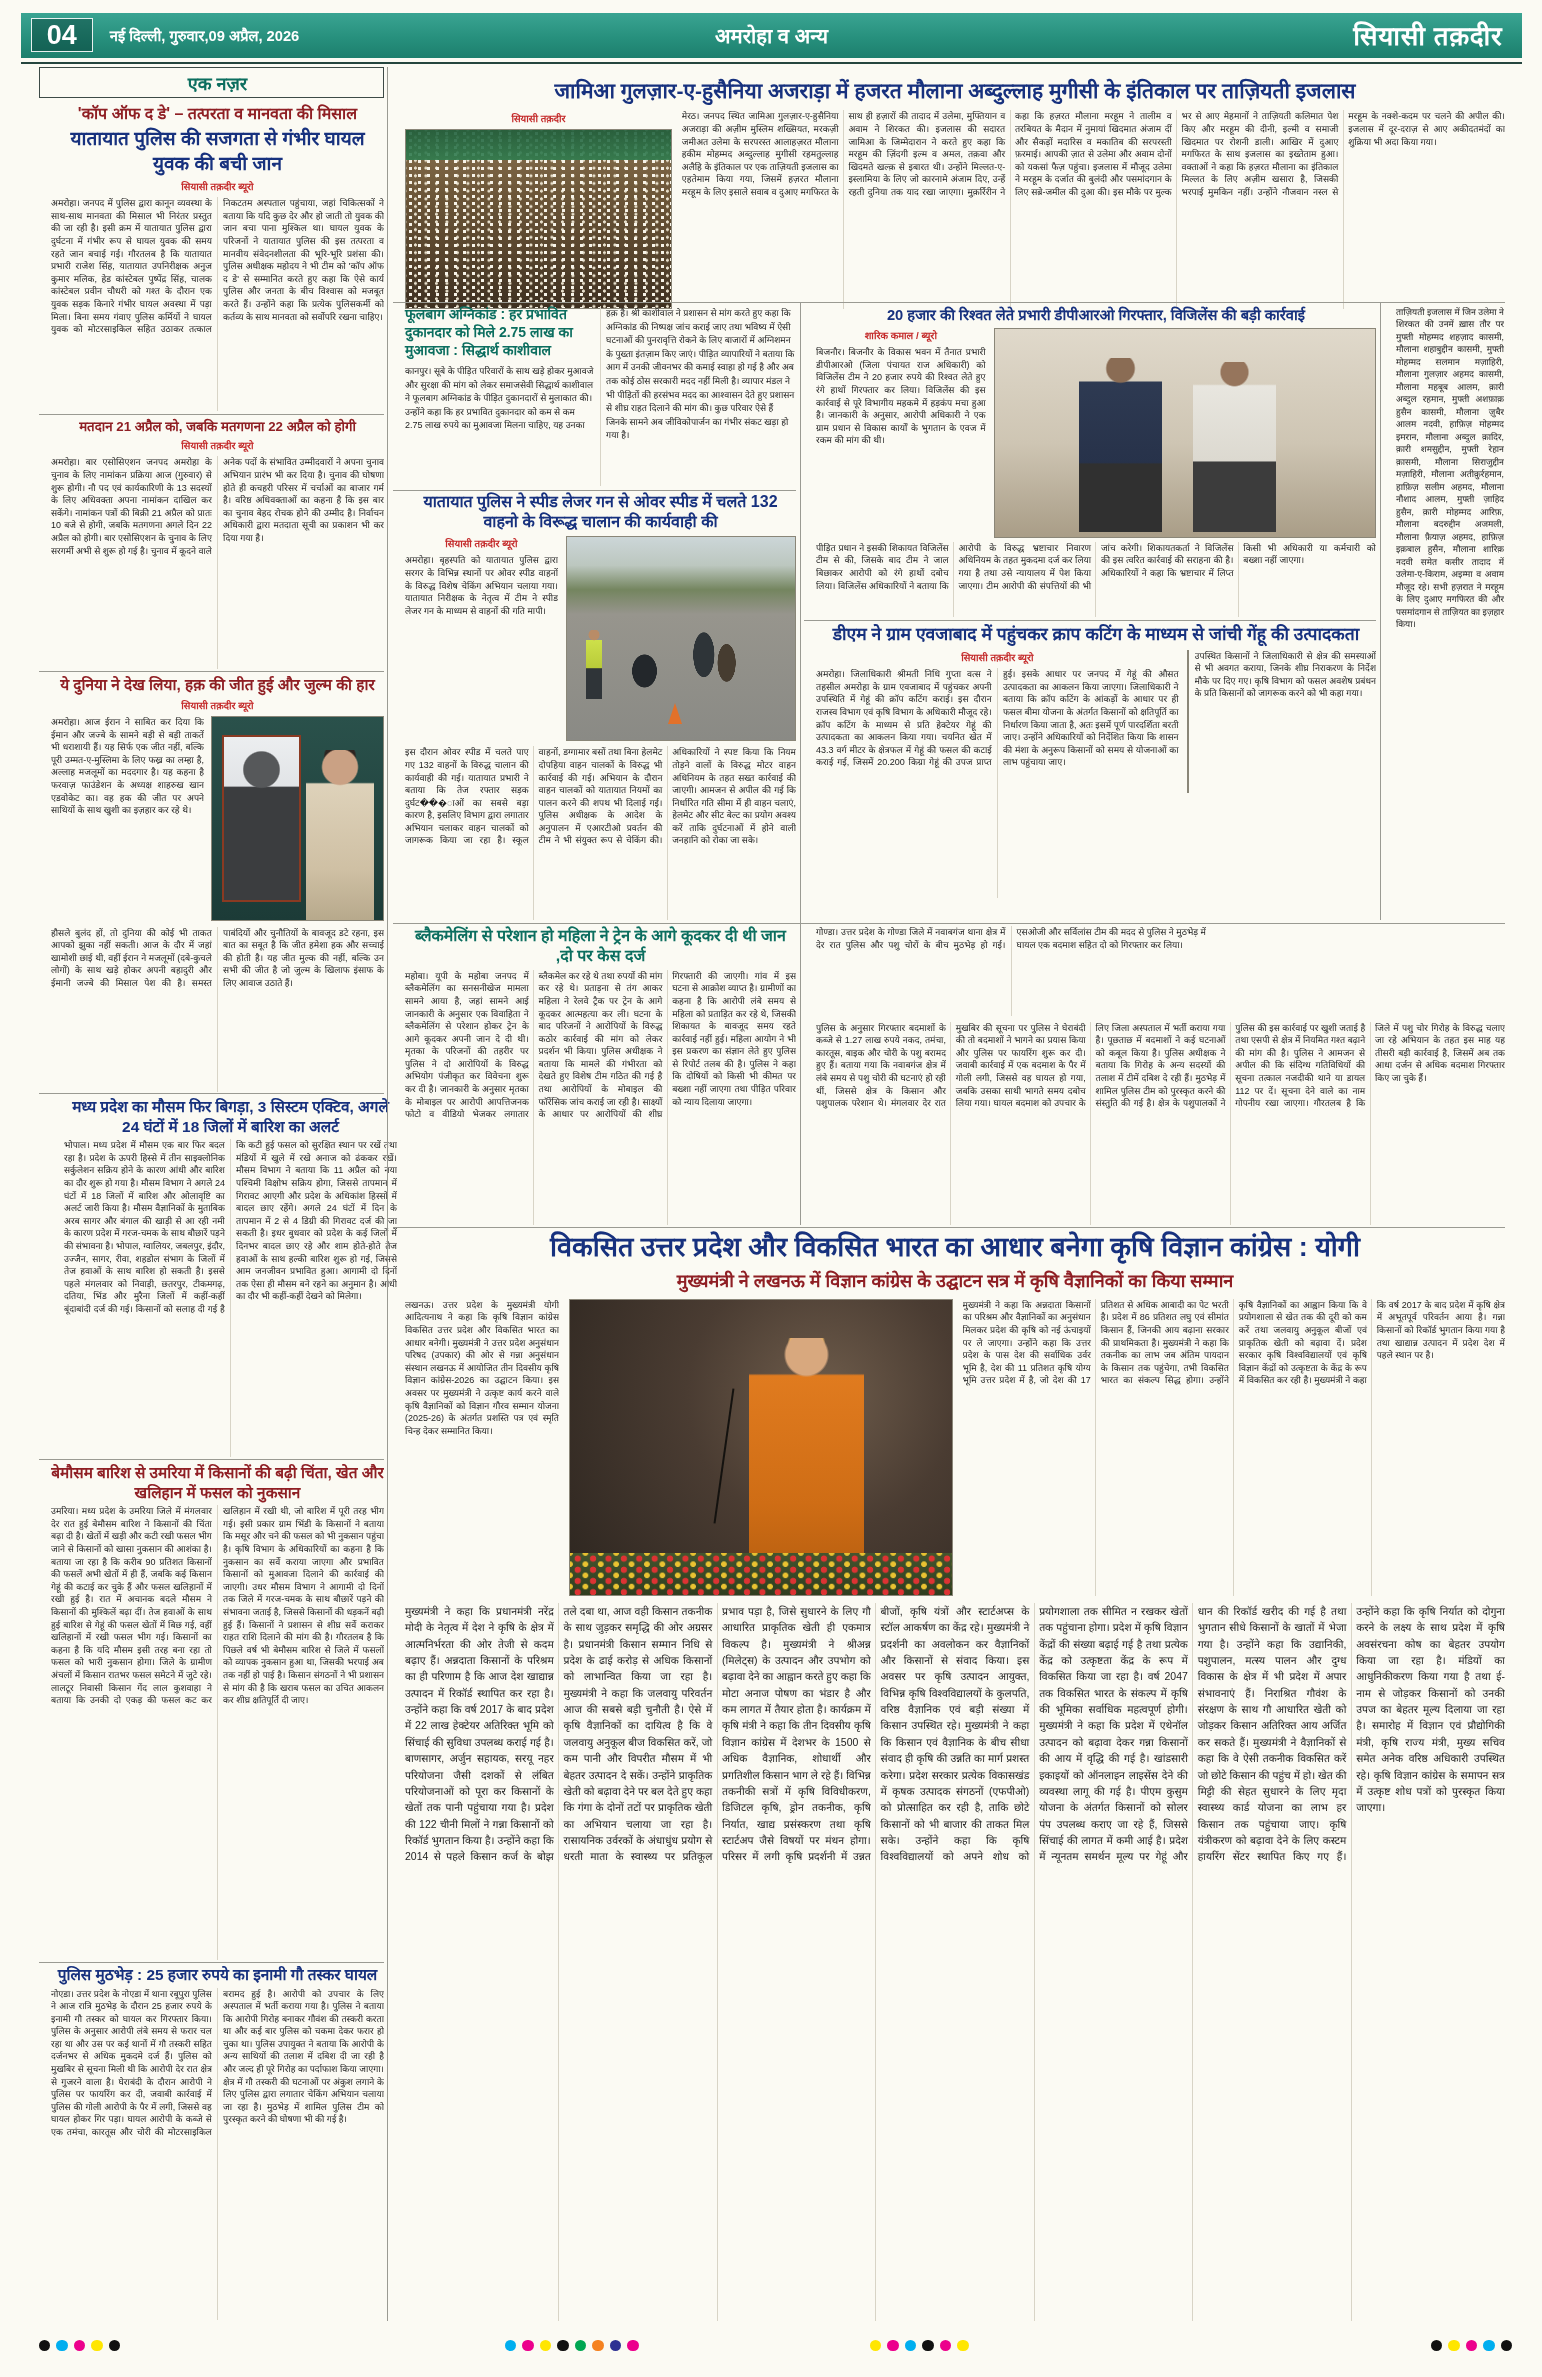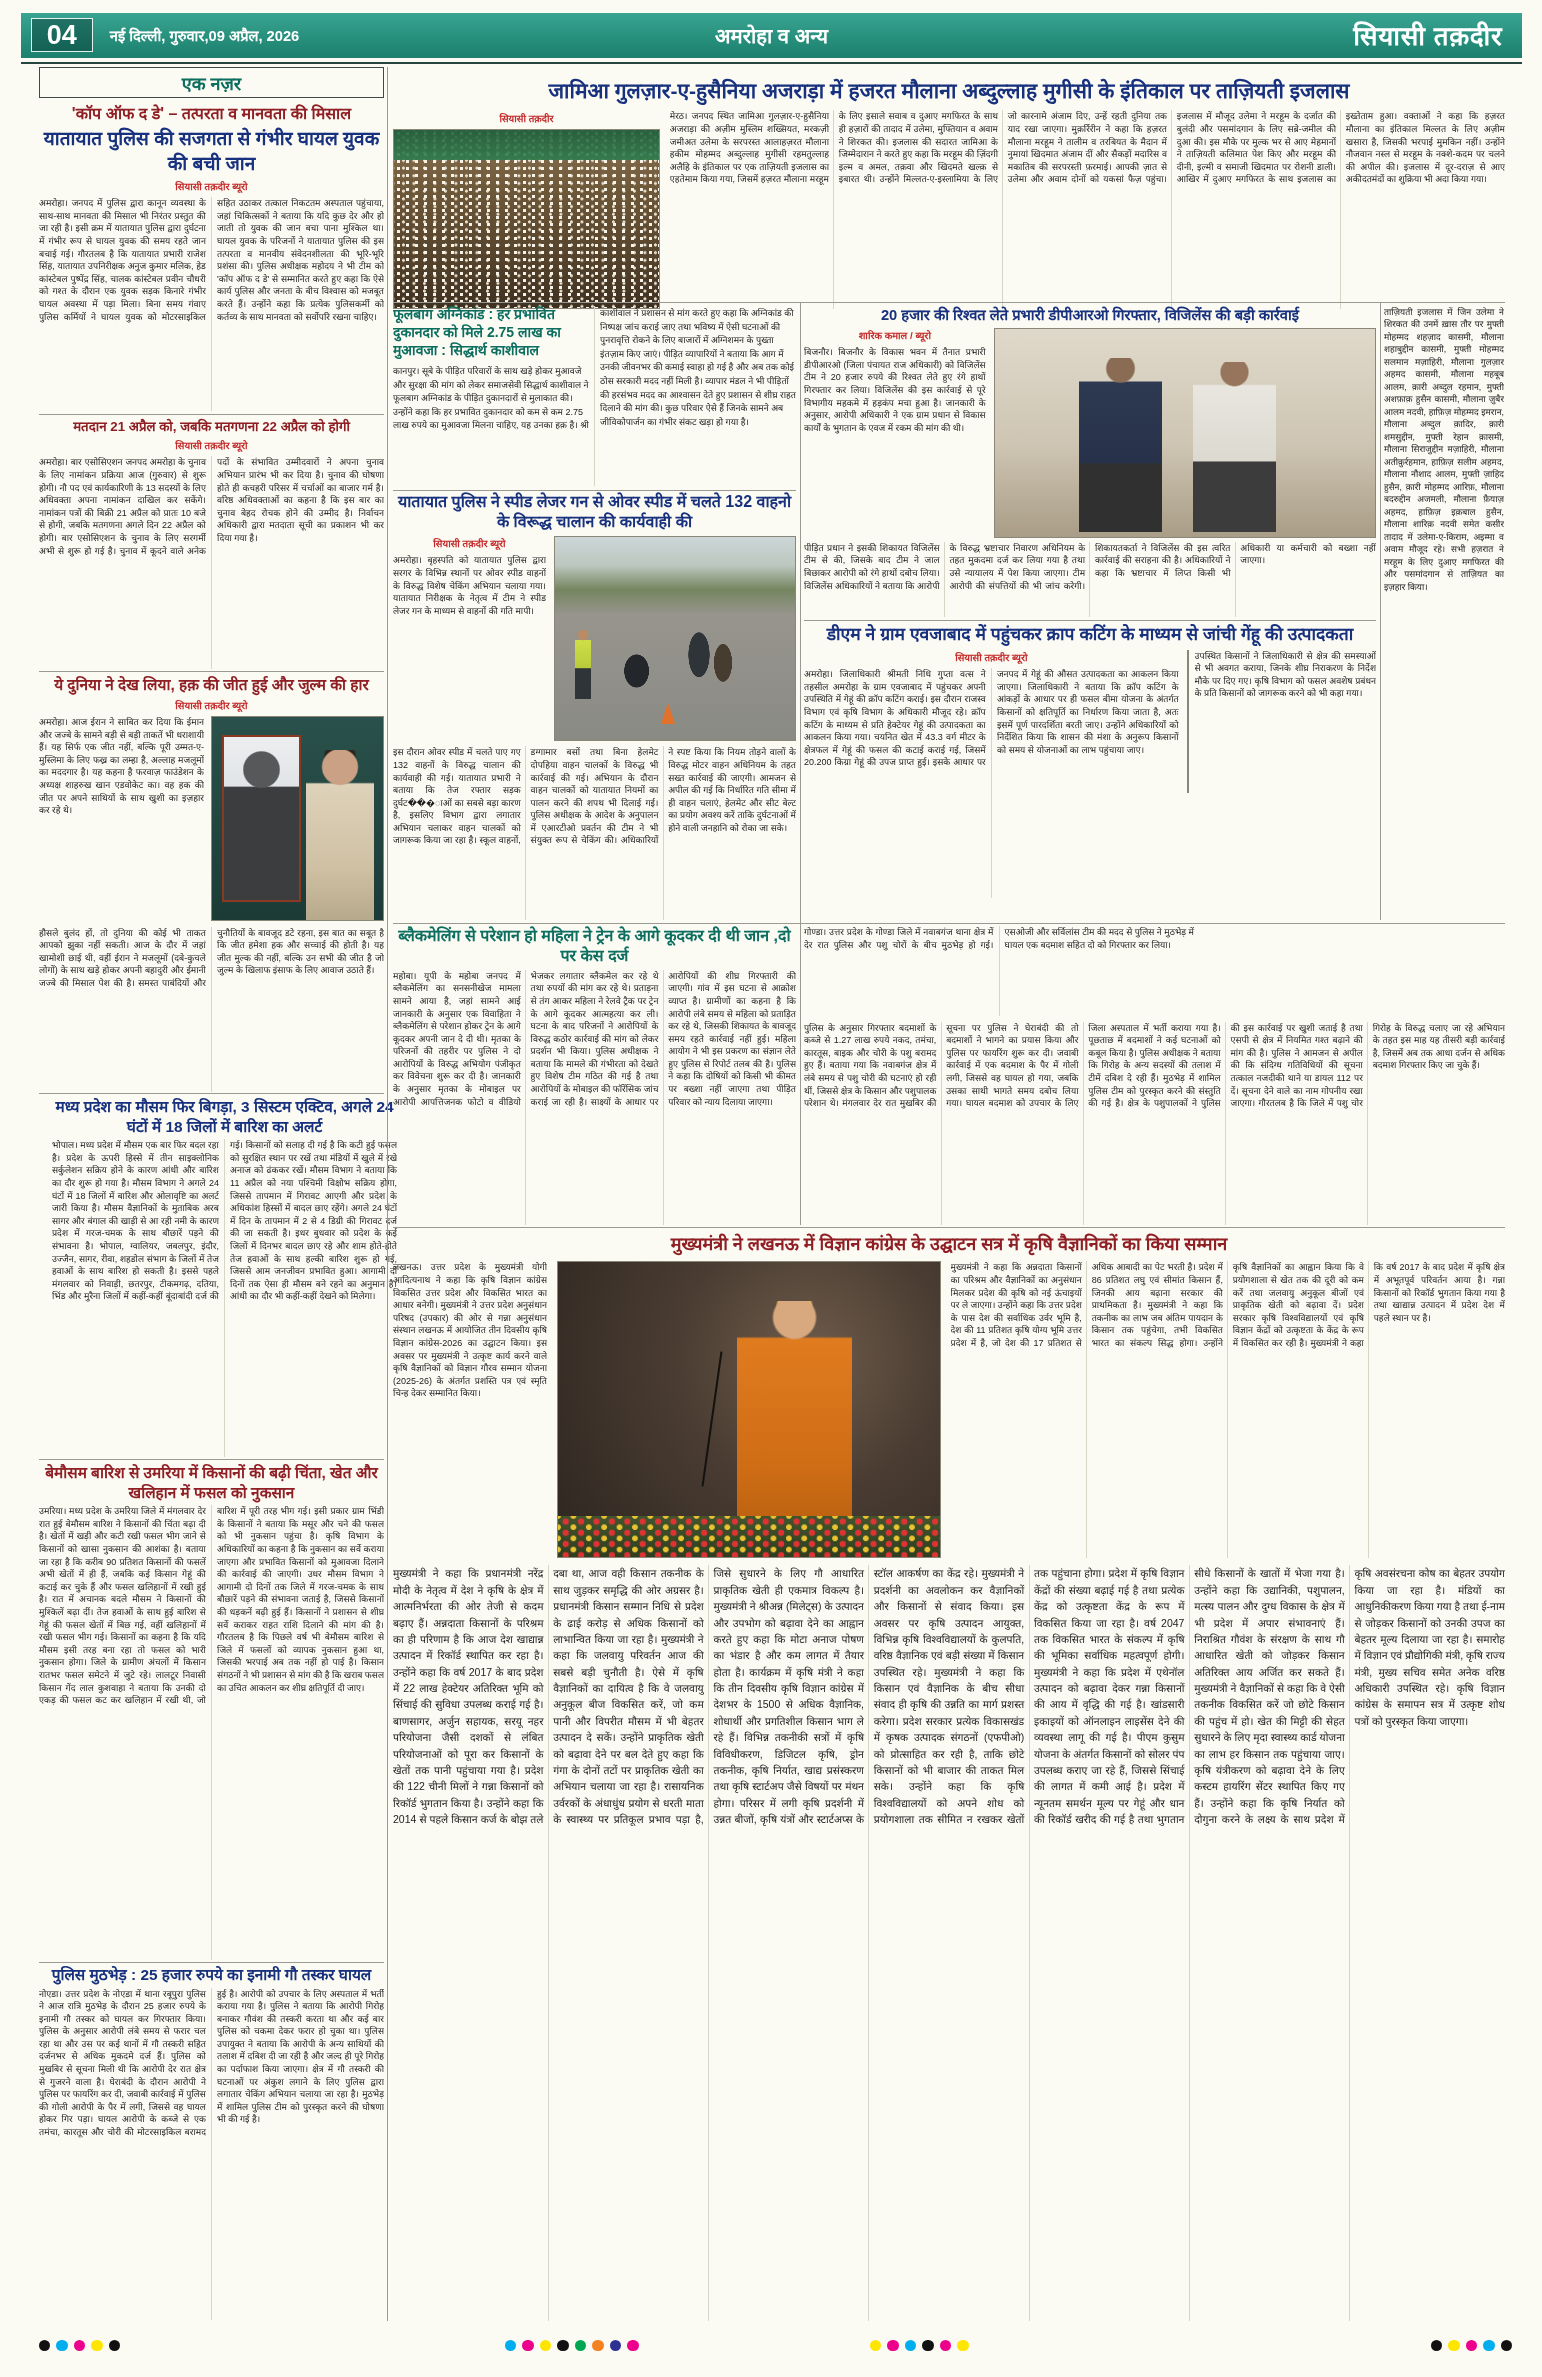--- a/index.html
+++ b/index.html
@@ -11,21 +11,21 @@
     background:linear-gradient(180deg,#3aa492 0%,#27907d 55%,#1d7f6d 100%);
     display:flex;align-items:center;color:#fff;}
   .pageno{width:62px;height:34px;margin-left:9.8px;background:rgba(0,42,36,.38);border:1.4px solid rgba(255,255,255,.9);
     display:flex;align-items:center;justify-content:center;font-size:27px;font-weight:bold;box-sizing:border-box;}
   .mdate{margin-left:17px;font-size:14.7px;font-weight:bold;}
   .msection{position:absolute;left:50%;transform:translateX(-50%);font-size:20.3px;font-weight:bold;}
   .mpaper{margin-left:auto;margin-right:19.6px;font-size:26px;font-weight:bold;letter-spacing:0.7px;}
   .mastrule{position:absolute;left:21px;top:62px;width:1501px;height:2.1px;background:#25453e;}
 
   
-  .blk{position:absolute;overflow:hidden;display:flex;flex-direction:column;box-sizing:border-box;}
+  .blk{position:absolute;overflow:hidden;display:flex;flex-direction:column;box-sizing:border-box;padding-left:12px;}
   .body{font-size:9px;line-height:1.4;text-align:justify;overflow:hidden;}
   .grow{flex:1 1 auto;}
   .cols2{column-count:2;column-gap:11.2px;column-rule:0.7px solid #d8d4c6;}
   .cols3{column-count:3;column-gap:9.8px;column-rule:0.7px solid #d8d4c6;}
   .cols4{column-count:4;column-gap:9.8px;column-rule:0.7px solid #d8d4c6;}
   .cols5{column-count:5;column-gap:9.8px;column-rule:0.7px solid #d8d4c6;}
   .cols7{column-count:7;column-gap:9.8px;column-rule:0.7px solid #d8d4c6;}
   .hl{font-weight:bold;text-align:center;line-height:1.28;margin:0 0 2.8px 0;}
   .h-navy{color:var(--headline_navy,#17317e);}
   .h-maroon{color:var(--headline_maroon,#8f1f24);}
@@ -268,20 +268,21 @@
   </div>
 
   <div class="blk" id="gonda">
     <div class="gtop">
       <div class="body cols2">गोण्डा। उत्तर प्रदेश के गोण्डा जिले में नवाबगंज थाना क्षेत्र में देर रात पुलिस और पशु चोरों के बीच मुठभेड़ हो गई। एसओजी और सर्विलांस टीम की मदद से पुलिस ने मुठभेड़ में घायल एक बदमाश सहित दो को गिरफ्तार कर लिया।</div>
     </div>
     <div class="body cols5 grow">पुलिस के अनुसार गिरफ्तार बदमाशों के कब्जे से 1.27 लाख रुपये नकद, तमंचा, कारतूस, बाइक और चोरी के पशु बरामद हुए हैं। बताया गया कि नवाबगंज क्षेत्र में लंबे समय से पशु चोरी की घटनाएं हो रही थीं, जिससे क्षेत्र के किसान और पशुपालक परेशान थे। मंगलवार देर रात मुखबिर की सूचना पर पुलिस ने घेराबंदी की तो बदमाशों ने भागने का प्रयास किया और पुलिस पर फायरिंग शुरू कर दी। जवाबी कार्रवाई में एक बदमाश के पैर में गोली लगी, जिससे वह घायल हो गया, जबकि उसका साथी भागते समय दबोच लिया गया। घायल बदमाश को उपचार के लिए जिला अस्पताल में भर्ती कराया गया है। पूछताछ में बदमाशों ने कई घटनाओं को कबूल किया है। पुलिस अधीक्षक ने बताया कि गिरोह के अन्य सदस्यों की तलाश में टीमें दबिश दे रही हैं। मुठभेड़ में शामिल पुलिस टीम को पुरस्कृत करने की संस्तुति की गई है। क्षेत्र के पशुपालकों ने पुलिस की इस कार्रवाई पर खुशी जताई है तथा एसपी से क्षेत्र में नियमित गश्त बढ़ाने की मांग की है। पुलिस ने आमजन से अपील की कि संदिग्ध गतिविधियों की सूचना तत्काल नजदीकी थाने या डायल 112 पर दें। सूचना देने वाले का नाम गोपनीय रखा जाएगा। गौरतलब है कि जिले में पशु चोर गिरोह के विरुद्ध चलाए जा रहे अभियान के तहत इस माह यह तीसरी बड़ी कार्रवाई है, जिसमें अब तक आधा दर्जन से अधिक बदमाश गिरफ्तार किए जा चुके हैं।</div>
   </div>
 
   <div class="blk" id="yogiblk">
+    <h1 class="hl h-navy">विकसित उत्तर प्रदेश और विकसित भारत का आधार बनेगा कृषि विज्ञान कांग्रेस : योगी</h1>
     <h3 class="hl h-maroon ysub">मुख्यमंत्री ने लखनऊ में विज्ञान कांग्रेस के उद्घाटन सत्र में कृषि वैज्ञानिकों का किया सम्मान</h3>
     <div class="yrow">
       <div class="body">लखनऊ। उत्तर प्रदेश के मुख्यमंत्री योगी आदित्यनाथ ने कहा कि कृषि विज्ञान कांग्रेस विकसित उत्तर प्रदेश और विकसित भारत का आधार बनेगी। मुख्यमंत्री ने उत्तर प्रदेश अनुसंधान परिषद (उपकार) की ओर से गन्ना अनुसंधान संस्थान लखनऊ में आयोजित तीन दिवसीय कृषि विज्ञान कांग्रेस-2026 का उद्घाटन किया। इस अवसर पर मुख्यमंत्री ने उत्कृष्ट कार्य करने वाले कृषि वैज्ञानिकों को विज्ञान गौरव सम्मान योजना (2025-26) के अंतर्गत प्रशस्ति पत्र एवं स्मृति चिन्ह देकर सम्मानित किया।</div>
       <div class="photo yogi">
         <div class="micline"></div>
       </div>
       <div class="body cols4">मुख्यमंत्री ने कहा कि अन्नदाता किसानों का परिश्रम और वैज्ञानिकों का अनुसंधान मिलकर प्रदेश की कृषि को नई ऊंचाइयों पर ले जाएगा। उन्होंने कहा कि उत्तर प्रदेश के पास देश की सर्वाधिक उर्वर भूमि है, देश की 11 प्रतिशत कृषि योग्य भूमि उत्तर प्रदेश में है, जो देश की 17 प्रतिशत से अधिक आबादी का पेट भरती है। प्रदेश में 86 प्रतिशत लघु एवं सीमांत किसान हैं, जिनकी आय बढ़ाना सरकार की प्राथमिकता है। मुख्यमंत्री ने कहा कि तकनीक का लाभ जब अंतिम पायदान के किसान तक पहुंचेगा, तभी विकसित भारत का संकल्प सिद्ध होगा। उन्होंने कृषि वैज्ञानिकों का आह्वान किया कि वे प्रयोगशाला से खेत तक की दूरी को कम करें तथा जलवायु अनुकूल बीजों एवं प्राकृतिक खेती को बढ़ावा दें। प्रदेश सरकार कृषि विश्वविद्यालयों एवं कृषि विज्ञान केंद्रों को उत्कृष्टता के केंद्र के रूप में विकसित कर रही है। मुख्यमंत्री ने कहा कि वर्ष 2017 के बाद प्रदेश में कृषि क्षेत्र में अभूतपूर्व परिवर्तन आया है। गन्ना किसानों को रिकॉर्ड भुगतान किया गया है तथा खाद्यान्न उत्पादन में प्रदेश देश में पहले स्थान पर है।</div>
     </div>
     <div class="body cols7 grow ybottom">मुख्यमंत्री ने कहा कि प्रधानमंत्री नरेंद्र मोदी के नेतृत्व में देश ने कृषि के क्षेत्र में आत्मनिर्भरता की ओर तेजी से कदम बढ़ाए हैं। अन्नदाता किसानों के परिश्रम का ही परिणाम है कि आज देश खाद्यान्न उत्पादन में रिकॉर्ड स्थापित कर रहा है। उन्होंने कहा कि वर्ष 2017 के बाद प्रदेश में 22 लाख हेक्टेयर अतिरिक्त भूमि को सिंचाई की सुविधा उपलब्ध कराई गई है। बाणसागर, अर्जुन सहायक, सरयू नहर परियोजना जैसी दशकों से लंबित परियोजनाओं को पूरा कर किसानों के खेतों तक पानी पहुंचाया गया है। प्रदेश की 122 चीनी मिलों ने गन्ना किसानों को रिकॉर्ड भुगतान किया है। उन्होंने कहा कि 2014 से पहले किसान कर्ज के बोझ तले दबा था, आज वही किसान तकनीक के साथ जुड़कर समृद्धि की ओर अग्रसर है। प्रधानमंत्री किसान सम्मान निधि से प्रदेश के ढाई करोड़ से अधिक किसानों को लाभान्वित किया जा रहा है। मुख्यमंत्री ने कहा कि जलवायु परिवर्तन आज की सबसे बड़ी चुनौती है। ऐसे में कृषि वैज्ञानिकों का दायित्व है कि वे जलवायु अनुकूल बीज विकसित करें, जो कम पानी और विपरीत मौसम में भी बेहतर उत्पादन दे सकें। उन्होंने प्राकृतिक खेती को बढ़ावा देने पर बल देते हुए कहा कि गंगा के दोनों तटों पर प्राकृतिक खेती का अभियान चलाया जा रहा है। रासायनिक उर्वरकों के अंधाधुंध प्रयोग से धरती माता के स्वास्थ्य पर प्रतिकूल प्रभाव पड़ा है, जिसे सुधारने के लिए गौ आधारित प्राकृतिक खेती ही एकमात्र विकल्प है। मुख्यमंत्री ने श्रीअन्न (मिलेट्स) के उत्पादन और उपभोग को बढ़ावा देने का आह्वान करते हुए कहा कि मोटा अनाज पोषण का भंडार है और कम लागत में तैयार होता है। कार्यक्रम में कृषि मंत्री ने कहा कि तीन दिवसीय कृषि विज्ञान कांग्रेस में देशभर के 1500 से अधिक वैज्ञानिक, शोधार्थी और प्रगतिशील किसान भाग ले रहे हैं। विभिन्न तकनीकी सत्रों में कृषि विविधीकरण, डिजिटल कृषि, ड्रोन तकनीक, कृषि निर्यात, खाद्य प्रसंस्करण तथा कृषि स्टार्टअप जैसे विषयों पर मंथन होगा। परिसर में लगी कृषि प्रदर्शनी में उन्नत बीजों, कृषि यंत्रों और स्टार्टअप्स के स्टॉल आकर्षण का केंद्र रहे। मुख्यमंत्री ने प्रदर्शनी का अवलोकन कर वैज्ञानिकों और किसानों से संवाद किया। इस अवसर पर कृषि उत्पादन आयुक्त, विभिन्न कृषि विश्वविद्यालयों के कुलपति, वरिष्ठ वैज्ञानिक एवं बड़ी संख्या में किसान उपस्थित रहे। मुख्यमंत्री ने कहा कि किसान एवं वैज्ञानिक के बीच सीधा संवाद ही कृषि की उन्नति का मार्ग प्रशस्त करेगा। प्रदेश सरकार प्रत्येक विकासखंड में कृषक उत्पादक संगठनों (एफपीओ) को प्रोत्साहित कर रही है, ताकि छोटे किसानों को भी बाजार की ताकत मिल सके। उन्होंने कहा कि कृषि विश्वविद्यालयों को अपने शोध को प्रयोगशाला तक सीमित न रखकर खेतों तक पहुंचाना होगा। प्रदेश में कृषि विज्ञान केंद्रों की संख्या बढ़ाई गई है तथा प्रत्येक केंद्र को उत्कृष्टता केंद्र के रूप में विकसित किया जा रहा है। वर्ष 2047 तक विकसित भारत के संकल्प में कृषि की भूमिका सर्वाधिक महत्वपूर्ण होगी। मुख्यमंत्री ने कहा कि प्रदेश में एथेनॉल उत्पादन को बढ़ावा देकर गन्ना किसानों की आय में वृद्धि की गई है। खांडसारी इकाइयों को ऑनलाइन लाइसेंस देने की व्यवस्था लागू की गई है। पीएम कुसुम योजना के अंतर्गत किसानों को सोलर पंप उपलब्ध कराए जा रहे हैं, जिससे सिंचाई की लागत में कमी आई है। प्रदेश में न्यूनतम समर्थन मूल्य पर गेहूं और धान की रिकॉर्ड खरीद की गई है तथा भुगतान सीधे किसानों के खातों में भेजा गया है। उन्होंने कहा कि उद्यानिकी, पशुपालन, मत्स्य पालन और दुग्ध विकास के क्षेत्र में भी प्रदेश में अपार संभावनाएं हैं। निराश्रित गौवंश के संरक्षण के साथ गौ आधारित खेती को जोड़कर किसान अतिरिक्त आय अर्जित कर सकते हैं। मुख्यमंत्री ने वैज्ञानिकों से कहा कि वे ऐसी तकनीक विकसित करें जो छोटे किसान की पहुंच में हो। खेत की मिट्टी की सेहत सुधारने के लिए मृदा स्वास्थ्य कार्ड योजना का लाभ हर किसान तक पहुंचाया जाए। कृषि यंत्रीकरण को बढ़ावा देने के लिए कस्टम हायरिंग सेंटर स्थापित किए गए हैं। उन्होंने कहा कि कृषि निर्यात को दोगुना करने के लक्ष्य के साथ प्रदेश में कृषि अवसंरचना कोष का बेहतर उपयोग किया जा रहा है। मंडियों का आधुनिकीकरण किया गया है तथा ई-नाम से जोड़कर किसानों को उनकी उपज का बेहतर मूल्य दिलाया जा रहा है। समारोह में विज्ञान एवं प्रौद्योगिकी मंत्री, कृषि राज्य मंत्री, मुख्य सचिव समेत अनेक वरिष्ठ अधिकारी उपस्थित रहे। कृषि विज्ञान कांग्रेस के समापन सत्र में उत्कृष्ट शोध पत्रों को पुरस्कृत किया जाएगा।</div>
   </div>

